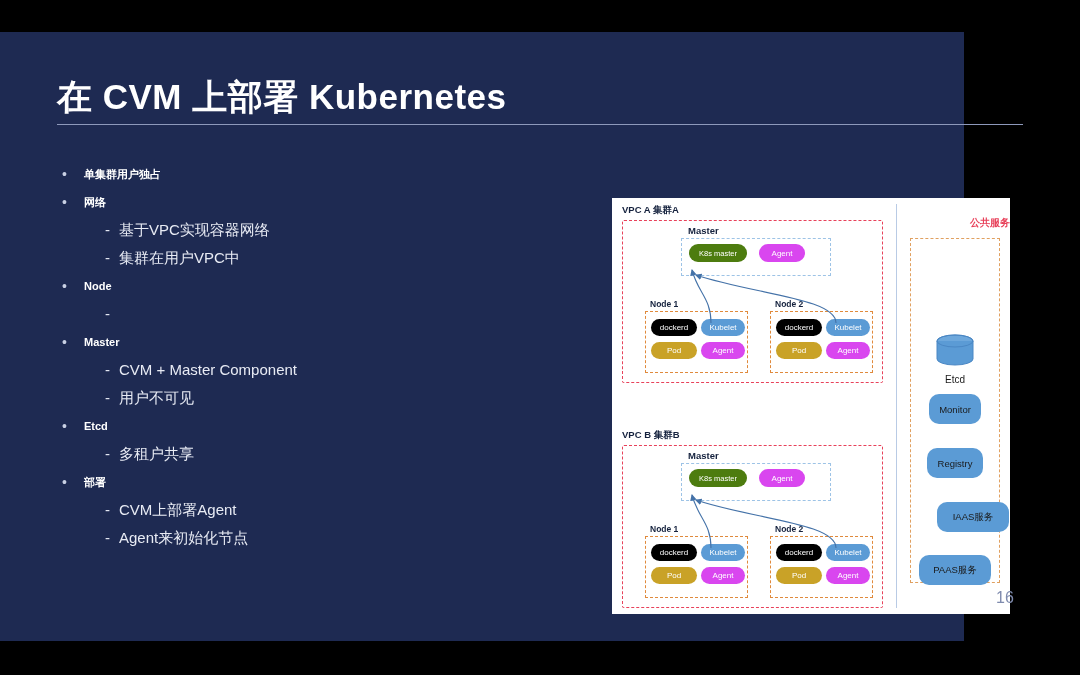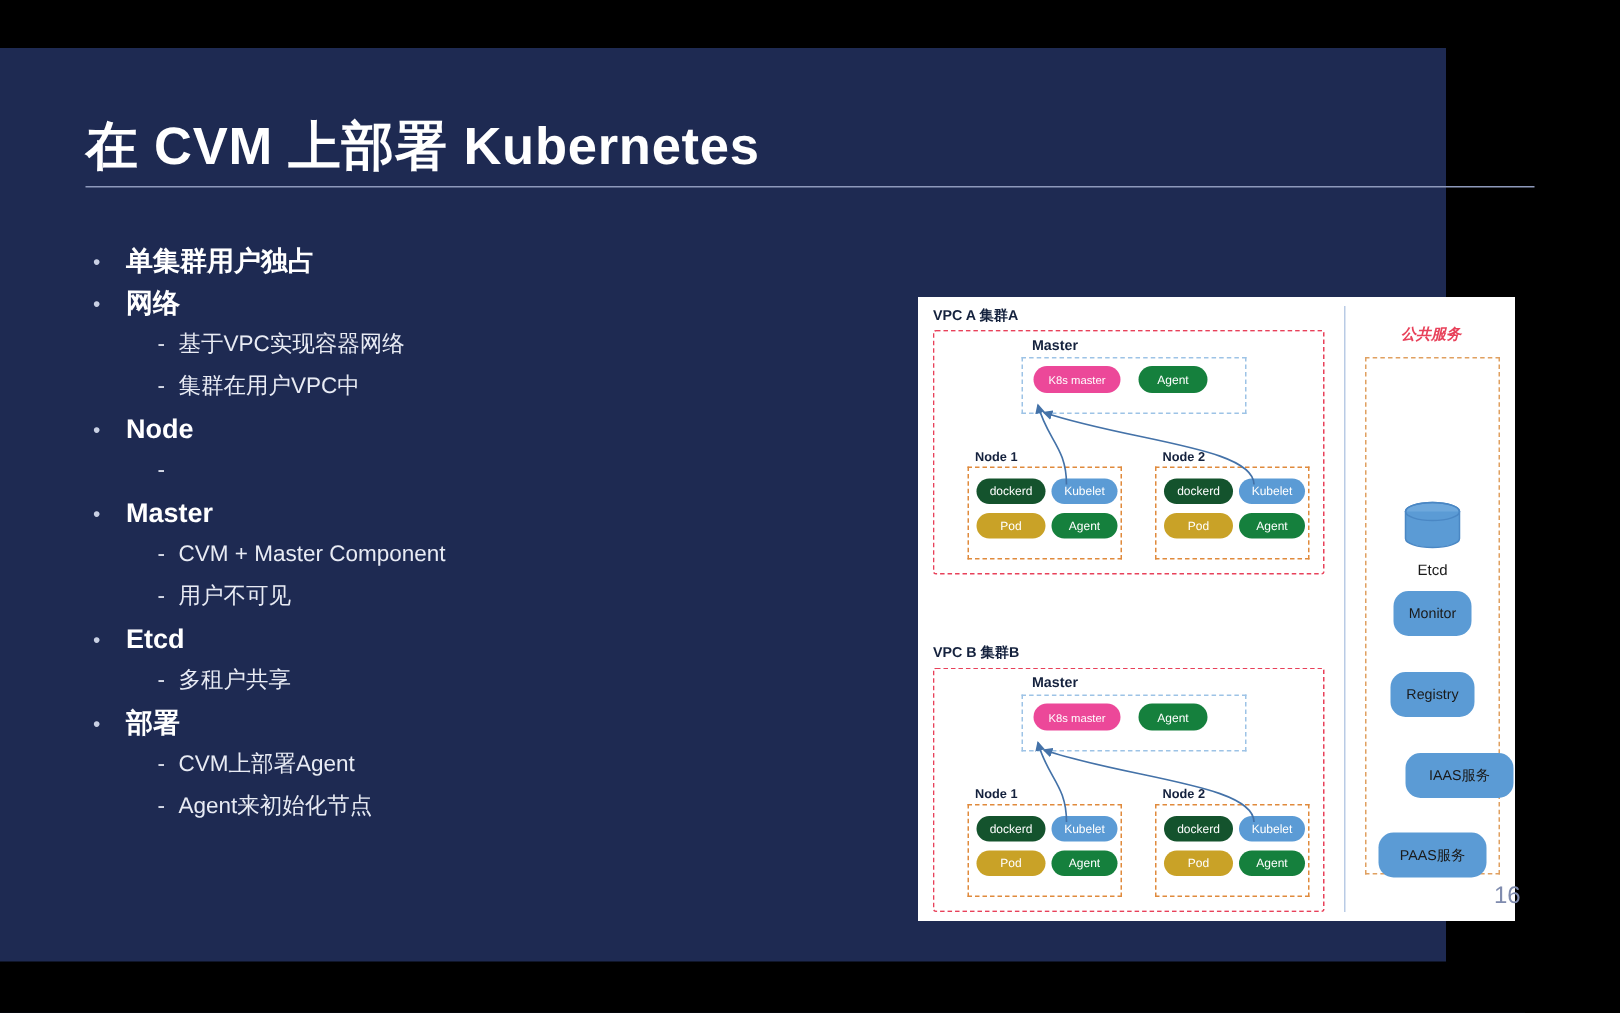--- a/index.html
+++ b/index.html
@@ -70,21 +70,21 @@
     line-height: 28px;
     text-align: left;
   }
   .b-mark.dash {
     width: 14px;
     flex: 0 0 14px;
     font-size: 15px;
     color: #e3e7f2;
   }
   .b-text-1 {
-    font-size: 18px;
+    font-size: 11px;
     font-weight: bold;
     color: #ffffff;
     line-height: 28px;
     white-space: nowrap;
   }
   .b-text-2 {
     font-size: 15px;
     font-weight: normal;
     color: #e8ebf4;
     line-height: 28px;
@@ -184,23 +184,23 @@
     border-radius: 9px;
     color: #ffffff;
     font-size: 8px;
     display: flex;
     align-items: center;
     justify-content: center;
     text-align: center;
     white-space: nowrap;
     box-sizing: border-box;
   }
-  .pill.k8s   { background: #ec4899; }
-  .pill.agent { background: #15803d; }
-  .pill.docker{ background: #14532d; }
+  .pill.k8s   { background: #4d7c0f; }
+  .pill.agent { background: #d946ef; }
+  .pill.docker{ background: #000000; }
   .pill.kubelet{ background: #5b9bd5; }
   .pill.pod   { background: #c9a227; }
 
   .p-k8s   { left: 66px;  top: 23px; width: 58px; height: 18px; font-size: 7.5px; }
   .p-magent{ left: 136px; top: 23px; width: 46px; height: 18px; }
 
   .p-docker{ left: 5px;  top: 7px;  width: 46px; height: 17px; }
   .p-kubelet{left: 55px; top: 7px;  width: 44px; height: 17px; }
   .p-pod   { left: 5px;  top: 30px; width: 46px; height: 17px; }
   .p-agent { left: 55px; top: 30px; width: 44px; height: 17px; }
@@ -219,25 +219,24 @@
     left: 286px;
     top: 0;
     width: 112px;
     height: 416px;
   }
   .pubsvc-title {
     position: absolute;
     left: 0;
     top: 18px;
     width: 112px;
-    text-align: center;
+    text-align: right;
     font-size: 10px;
     font-weight: bold;
     color: #e8415a;
-    font-style: italic;
   }
   .pubsvc-box {
     position: absolute;
     left: 12px;
     top: 40px;
     width: 90px;
     height: 345px;
     border: 1.3px dashed #e0a060;
     box-sizing: border-box;
   }

